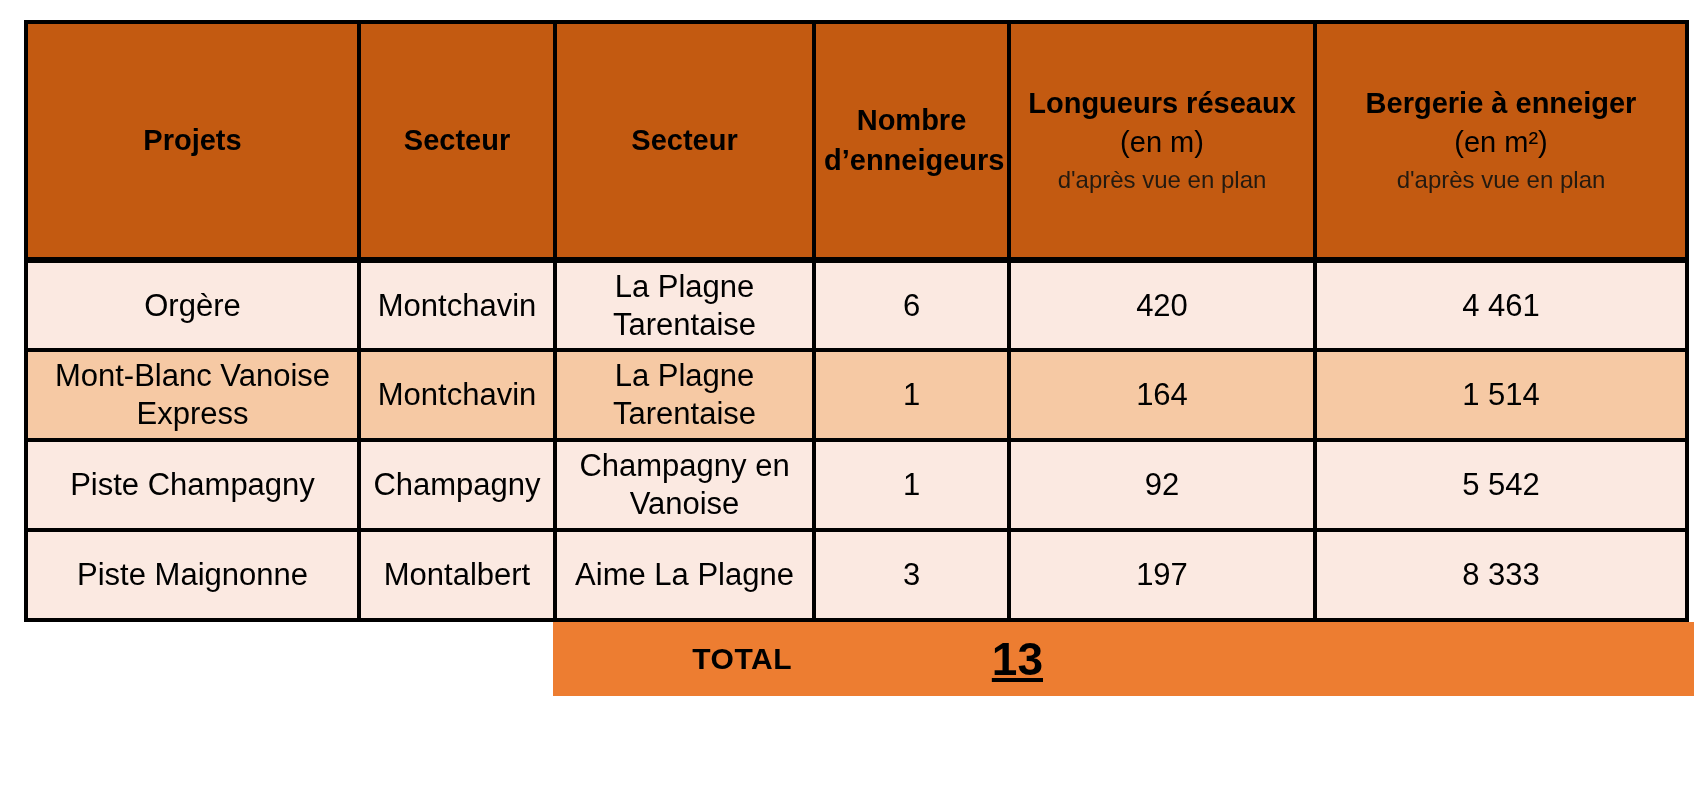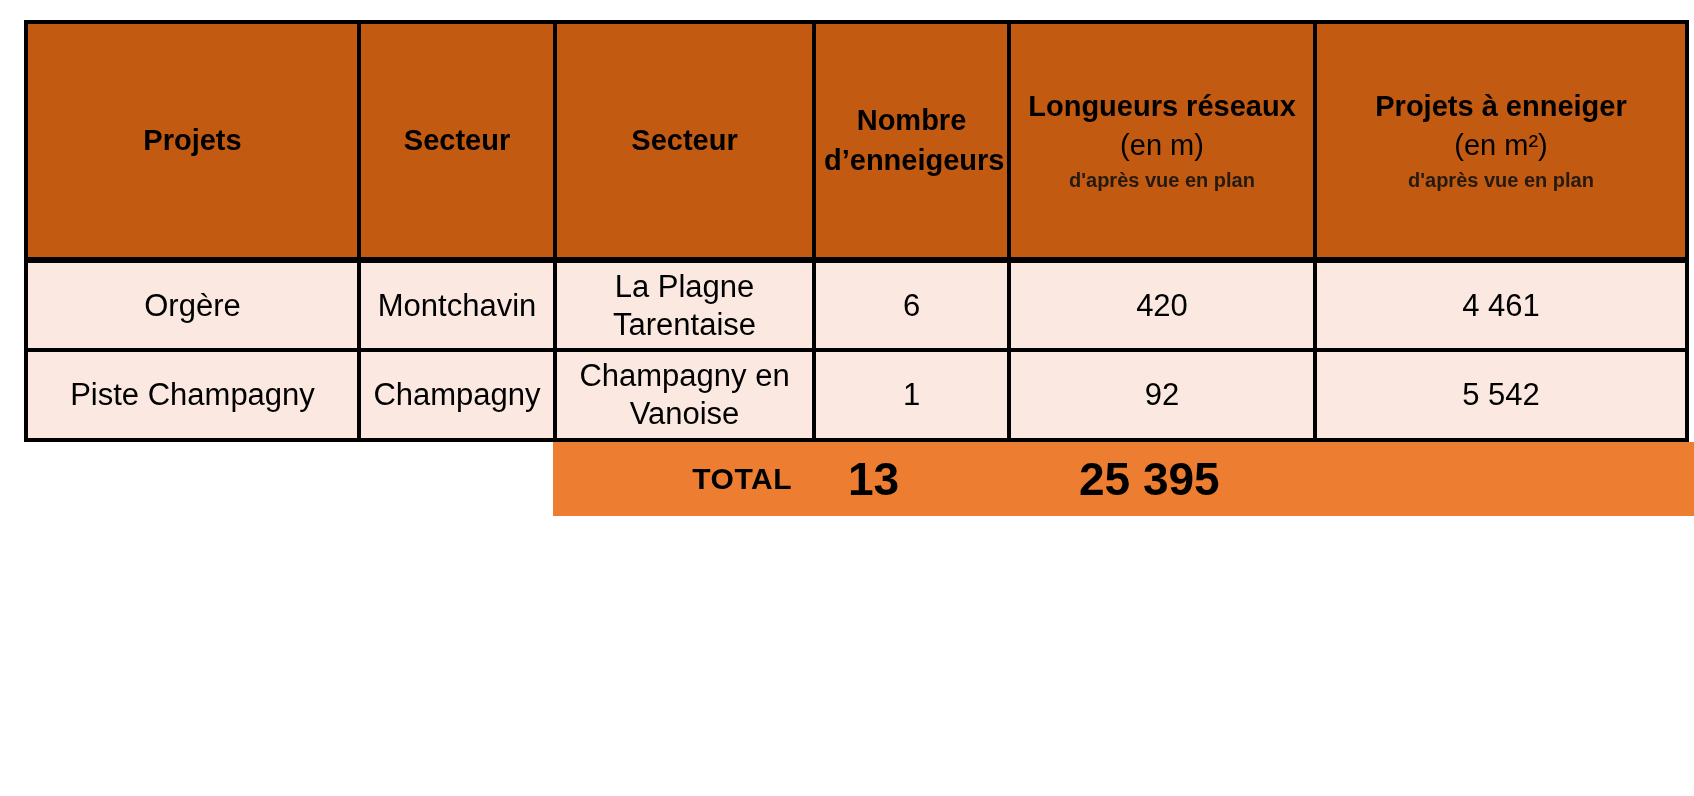--- a/index.html
+++ b/index.html
@@ -35,22 +35,22 @@
     background: #c35a11;
     height: 238px;
     font-size: 29px;
     font-weight: bold;
     line-height: 1.35;
     border-bottom: 6px solid #000;
   }
   .h-unit { display: block; font-weight: normal; }
   .h-sub {
     display: block;
-    font-weight: bold;
-    font-size: 20px;
+    font-weight: normal;
+    font-size: 24px;
     color: #241a10;
     margin-top: 2px;
   }
   .snow-table tbody tr { height: 90px; }
   .snow-table tbody td {
     font-size: 31px;
     line-height: 1.22;
   }
   tr.row-light td { background: #fbe9e1; }
   tr.row-shaded td { background: #f6c9a4; }
@@ -66,23 +66,24 @@
     gap: 36px;
   }
   .total-label {
     text-align: right;
     font-weight: bold;
     font-size: 30px;
     padding-right: 20px;
     letter-spacing: 0.5px;
   }
   .total-val {
-    text-align: left;
+    text-align: right;
     font-weight: bold;
     font-size: 46px;
+    text-decoration: underline;
   }
 </style>
 </head>
 <body>
 
 <div class="table-wrap">
   <table class="snow-table">
     <colgroup>
       <col style="width:333px">
       <col style="width:196px">
@@ -104,44 +105,59 @@
         </th>
         <th>
           <span>Nombre d’enneigeurs</span>
         </th>
         <th>
           <span>Longueurs réseaux</span>
           <span class="h-unit">(en m)</span>
           <span class="h-sub">d'après vue en plan</span>
         </th>
         <th>
-          <span>Projets à enneiger</span>
+          <span>Bergerie à enneiger</span>
           <span class="h-unit">(en m²)</span>
           <span class="h-sub">d'après vue en plan</span>
         </th>
       </tr>
     </thead>
     <tbody>
       <tr class="row-light">
         <td>Orgère</td>
         <td>Montchavin</td>
         <td>La Plagne Tarentaise</td>
         <td>6</td>
         <td>420</td>
         <td>4 461</td>
       </tr>
+      <tr class="row-shaded">
+        <td>Mont-Blanc Vanoise Express</td>
+        <td>Montchavin</td>
+        <td>La Plagne Tarentaise</td>
+        <td>1</td>
+        <td>164</td>
+        <td>1 514</td>
+      </tr>
       <tr class="row-light">
         <td>Piste Champagny</td>
         <td>Champagny</td>
         <td>Champagny en Vanoise</td>
         <td>1</td>
         <td>92</td>
         <td>5 542</td>
       </tr>
+      <tr class="row-light">
+        <td>Piste Maignonne</td>
+        <td>Montalbert</td>
+        <td>Aime La Plagne</td>
+        <td>3</td>
+        <td>197</td>
+        <td>8 333</td>
+      </tr>
     </tbody>
   </table>
 
   <div class="total-row">
     <div class="total-label">TOTAL</div>
     <div class="total-val">13</div>
-    <div class="total-val">25 395</div>
   </div>
 </div>
 
 </body></html>

